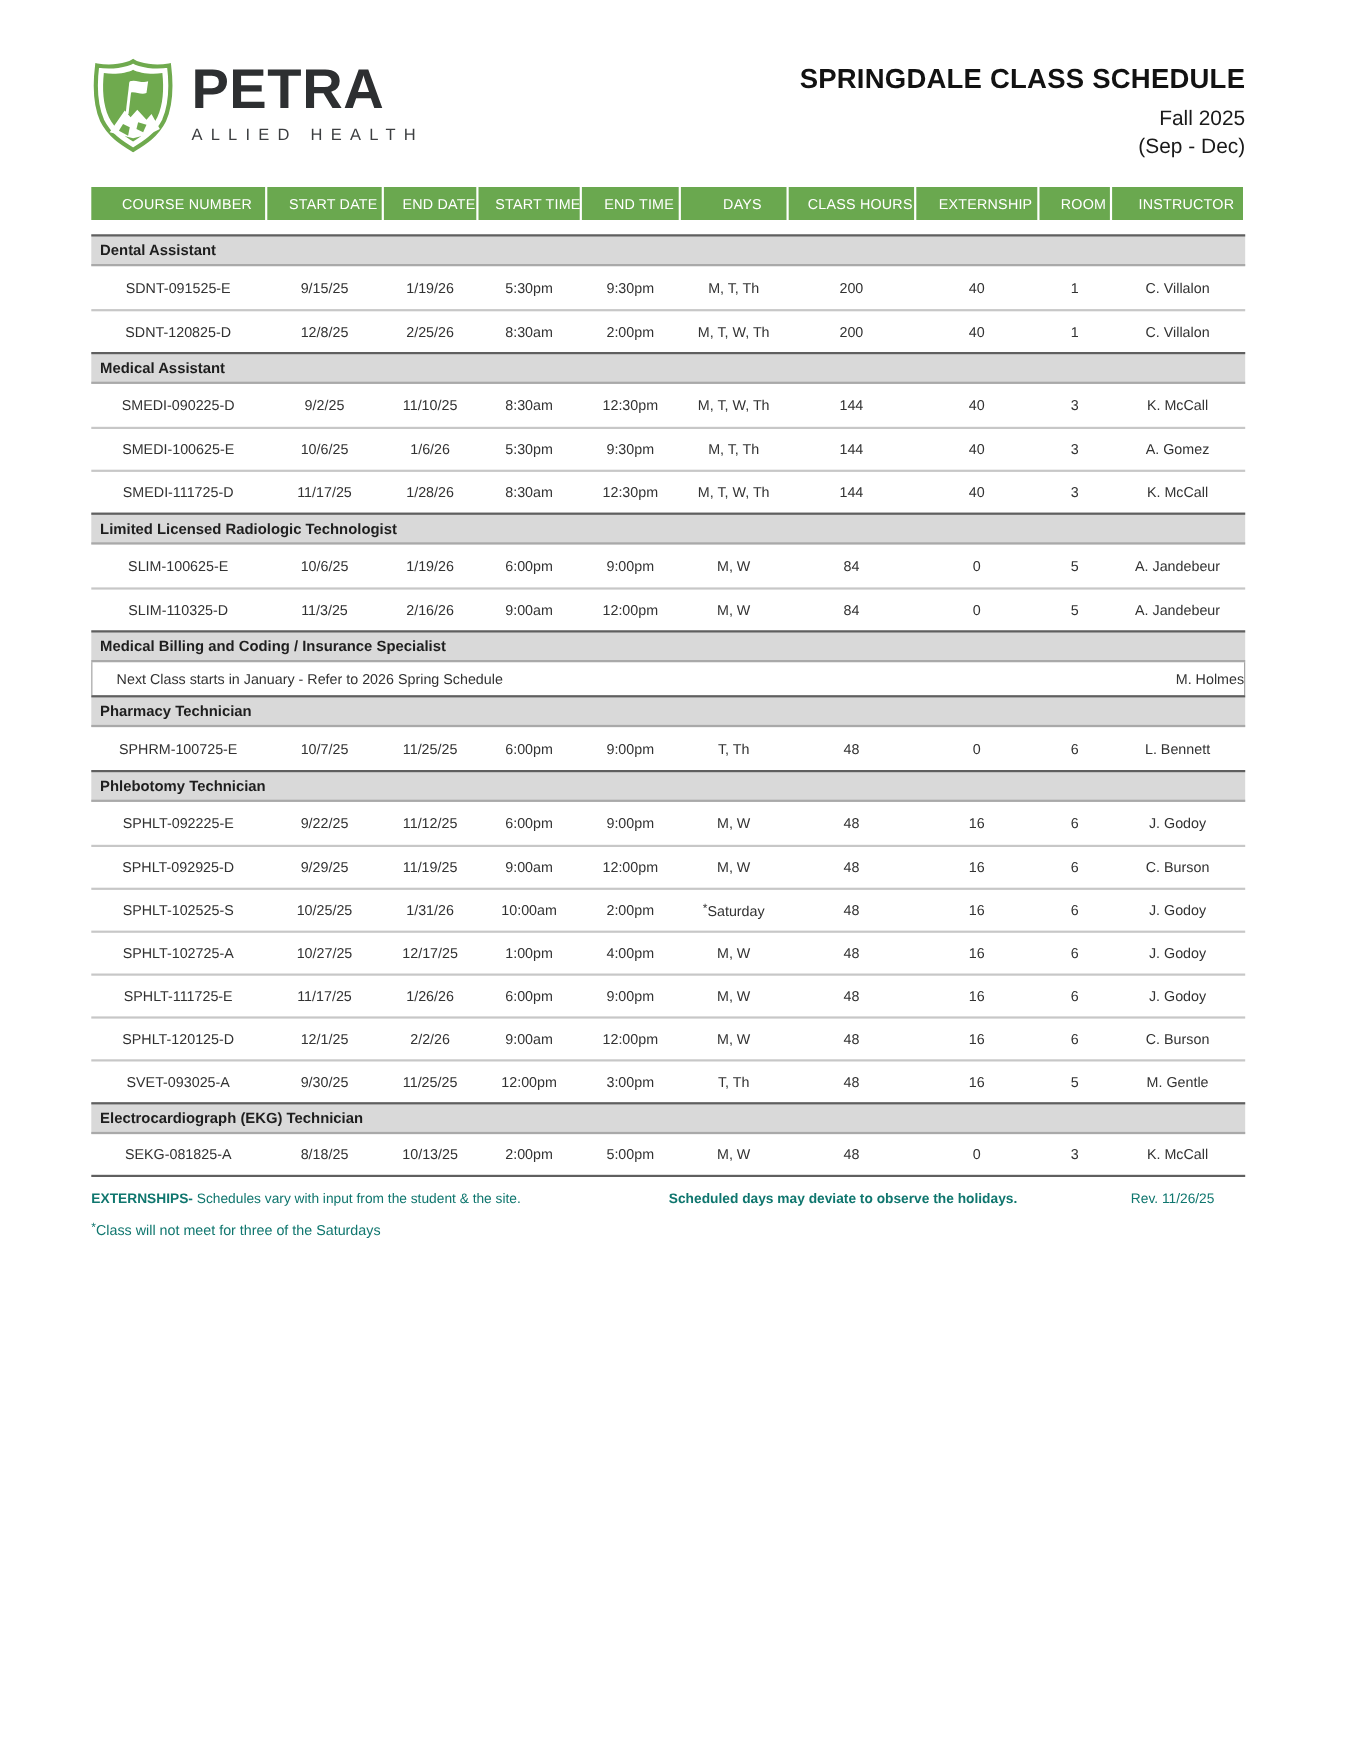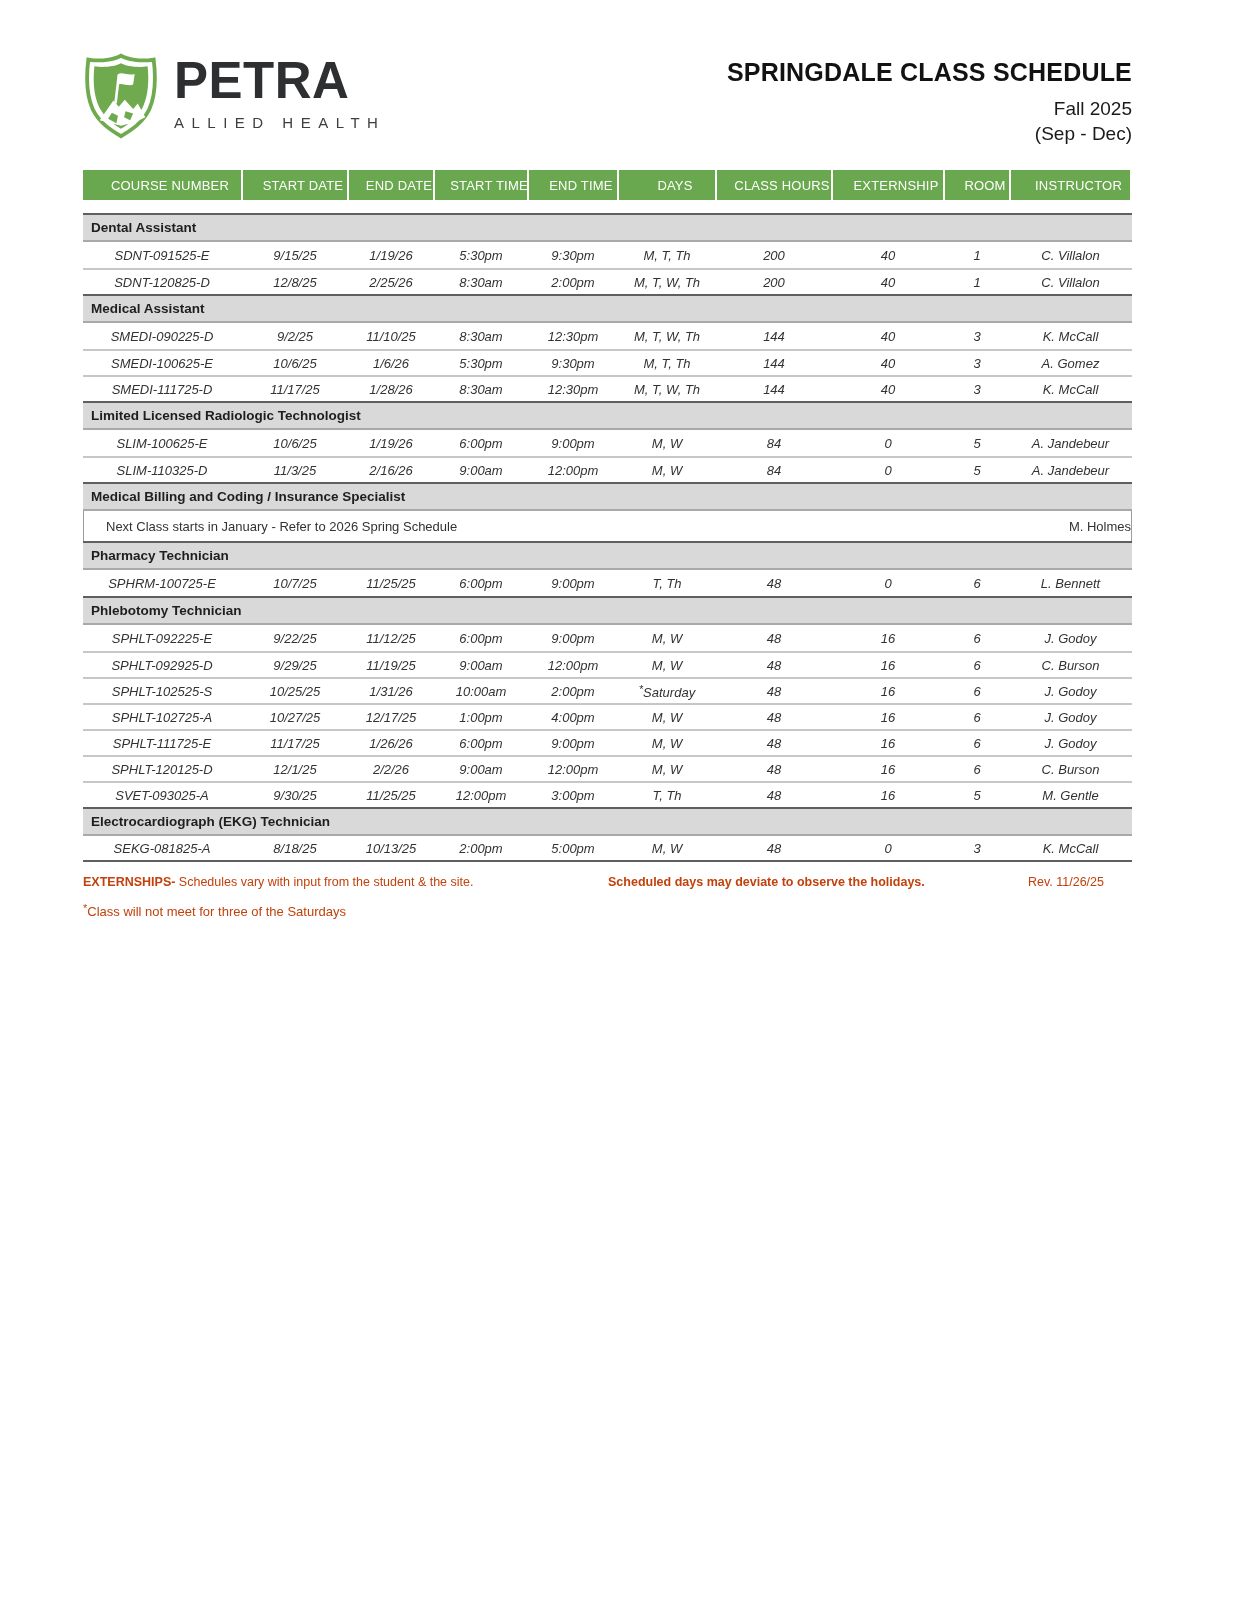--- a/index.html
+++ b/index.html
@@ -36,34 +36,34 @@
     white-space:nowrap;
     padding-left:16px;
   }
   .head-gap { height:13px; }
   .section-header {
     height:29px; background:var(--gray,#d9d9d9);
     border-top:2px solid #5f5f5f; border-bottom:2px solid #a9a9a9;
     display:flex; align-items:center; padding-left:8px;
     font-weight:bold; font-size:13.5px; color:#1e1e1e;
   }
-  .data-row { height:26px; align-items:center; font-size:13px; color:#323232;font-style:italic; }
+  .data-row { height:39px; align-items:center; font-size:13px; color:#323232; }
   .data-row + .data-row { border-top:2px solid #c7c7c7; }
   .data-row .cell { text-align:center; white-space:nowrap; overflow:visible; }
   .data-row.last-row { border-bottom:2px solid #5f5f5f; }
   .note-row {
     height:30px; align-items:center; font-size:13px; color:#323232;
     border-left:1px solid #9c9c9c; border-right:1px solid #9c9c9c;
   }
   .note-text { grid-column:1 / span 9; text-align:left; padding-left:22px; }
   .note-instructor { grid-column:10; text-align:right; }
   sup.star { font-size:11px; vertical-align:4px; }
 
   
-  .footnotes { position:relative; margin-top:13px; height:50px; font-size:12.5px; color:#c2410c; }
+  .footnotes { position:relative; margin-top:13px; height:50px; font-size:12.5px; color:#0f766e; }
   .fn-left { position:absolute; left:0; top:0; }
   .fn-left b { font-weight:bold; }
   .fn-mid { position:absolute; left:525px; top:0; font-weight:bold; }
   .fn-right { position:absolute; right:28px; top:0; }
   .fn-sat { position:absolute; left:0; top:27px; font-size:13px;text-align:right; }
 </style>
 </head>
 <body>
 
 <div class="page">

